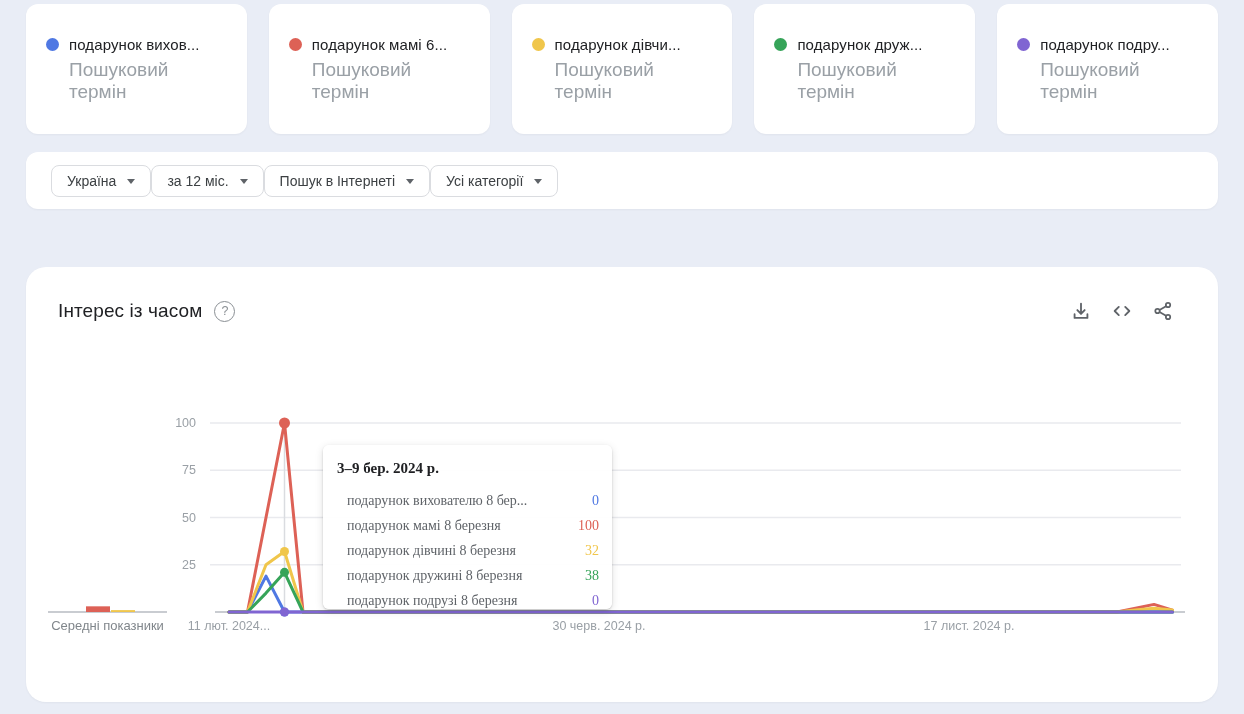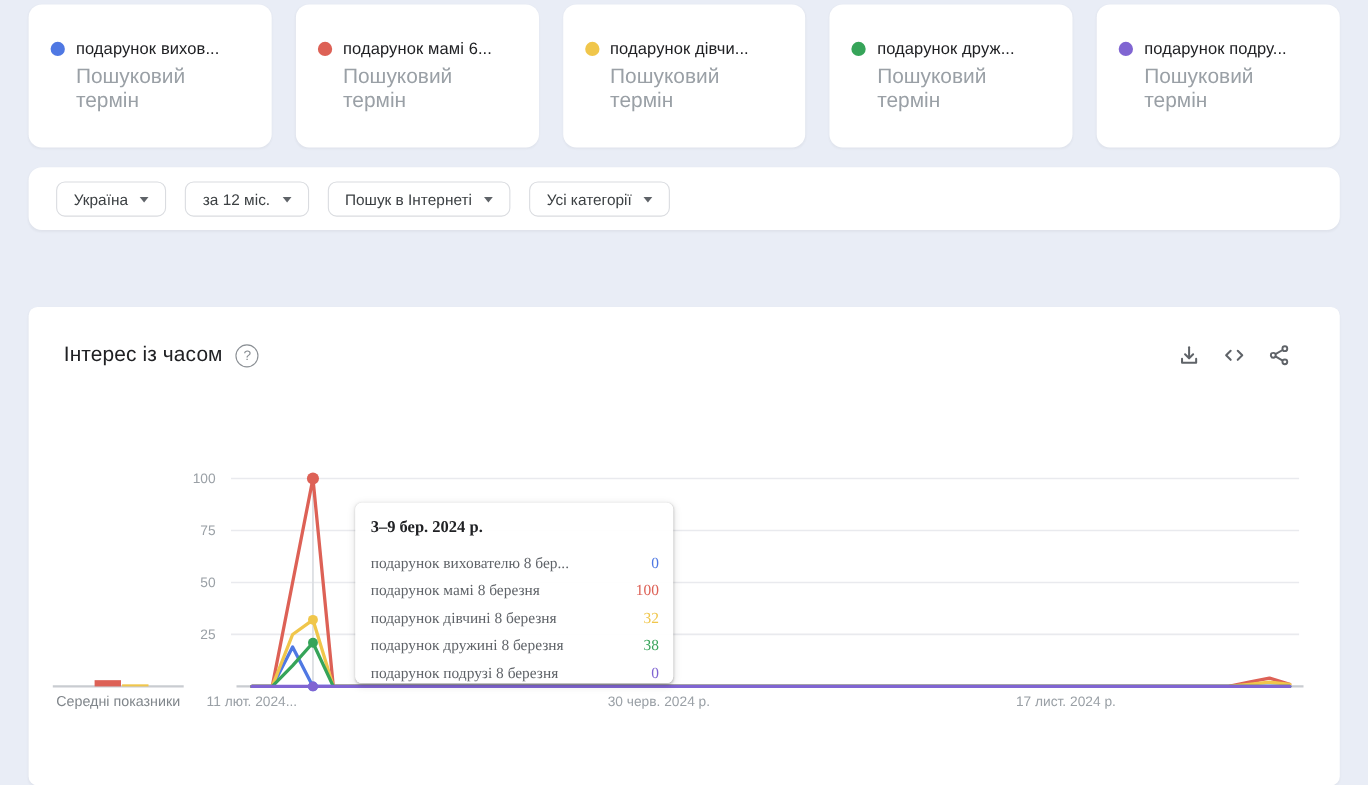--- a/index.html
+++ b/index.html
@@ -18,33 +18,33 @@
     box-shadow:0 1px 2px rgba(60,64,67,.05);
   }
   .card-line{display:flex;align-items:center;gap:10px;}
   .dot{width:13px;height:13px;border-radius:50%;flex:0 0 auto;}
   .term-text{font-size:15px;font-weight:500;color:#202124;letter-spacing:.1px;white-space:nowrap;}
   .card-sub{font-size:19px;color:#9aa0a6;margin-top:6px;padding-left:23px;}
   
   .filter-bar{
     position:absolute;left:26px;top:152px;width:1192px;height:57px;
     background:#fff;border-radius:12px;display:flex;align-items:center;
-    box-sizing:border-box;padding-left:25px;gap:17px;
+    box-sizing:border-box;padding-left:25px;gap:0;
     box-shadow:0 1px 2px rgba(60,64,67,.05);
   }
   .filter-btn{
     height:32px;background:#fff;border:1px solid #dadce0;border-radius:8px;
     display:inline-flex;align-items:center;gap:11px;padding:0 15px;
     font-family:inherit;font-size:14px;color:#3c4043;cursor:pointer;
   }
   .caret{width:0;height:0;border-left:4.5px solid transparent;border-right:4.5px solid transparent;border-top:5px solid #5f6368;margin-top:1px;}
   
   .chart-card{
-    position:absolute;left:26px;top:279px;width:1192px;height:435px;
-    background:#fff;border-radius:8px;box-shadow:0 1px 2px rgba(60,64,67,.05);
+    position:absolute;left:26px;top:267px;width:1192px;height:435px;
+    background:#fff;border-radius:20px;box-shadow:0 1px 2px rgba(60,64,67,.05);
   }
   .panel-title-wrap{position:absolute;left:32px;top:33px;display:flex;align-items:center;gap:12px;z-index:2;}
   .panel-title-wrap h2{margin:0;font-size:19px;font-weight:400;color:#202124;letter-spacing:.1px;}
   .help{
     width:19px;height:19px;border:1.5px solid #8a8f94;border-radius:50%;
     display:inline-flex;align-items:center;justify-content:center;
     font-size:12.5px;color:#8a8f94;cursor:pointer;line-height:1;
   }
   .panel-actions{position:absolute;right:42px;top:32px;display:flex;gap:17px;z-index:2;}
   .icon-btn{background:none;border:none;padding:0;width:24px;height:24px;cursor:pointer;}
@@ -53,21 +53,21 @@
   #chart-svg text{font-family:"Liberation Sans","DejaVu Sans",sans-serif;}
   
   .tooltip{
     position:absolute;left:297px;top:178px;width:289px;height:164px;box-sizing:border-box;
     background:rgba(255,255,255,.92);border-radius:6px;z-index:3;
     box-shadow:0 1px 2px rgba(0,0,0,.18),0 2px 8px rgba(0,0,0,.12);
     padding:15px 13px 16px 14px;
     font-family:Liberation Serif, serif;
   }
   .tt-title{font-size:15px;font-weight:700;color:#202124;margin-bottom:11px;}
-  .tt-row{display:flex;justify-content:space-between;align-items:center;height:25px;font-size:14px;}
+  .tt-row{display:flex;justify-content:space-between;align-items:center;height:25px;font-size:14px;margin-left:10px;}
   .tt-label{color:#5f6368;}
   .tt-val{font-weight:500;}
 </style>
 </head>
 <body>
 
 <div class="cards-row" id="cards-row">
     <div class="term-card">
       <div class="card-line">
         <span class="dot" style="background: rgb(79, 120, 227);"></span>

